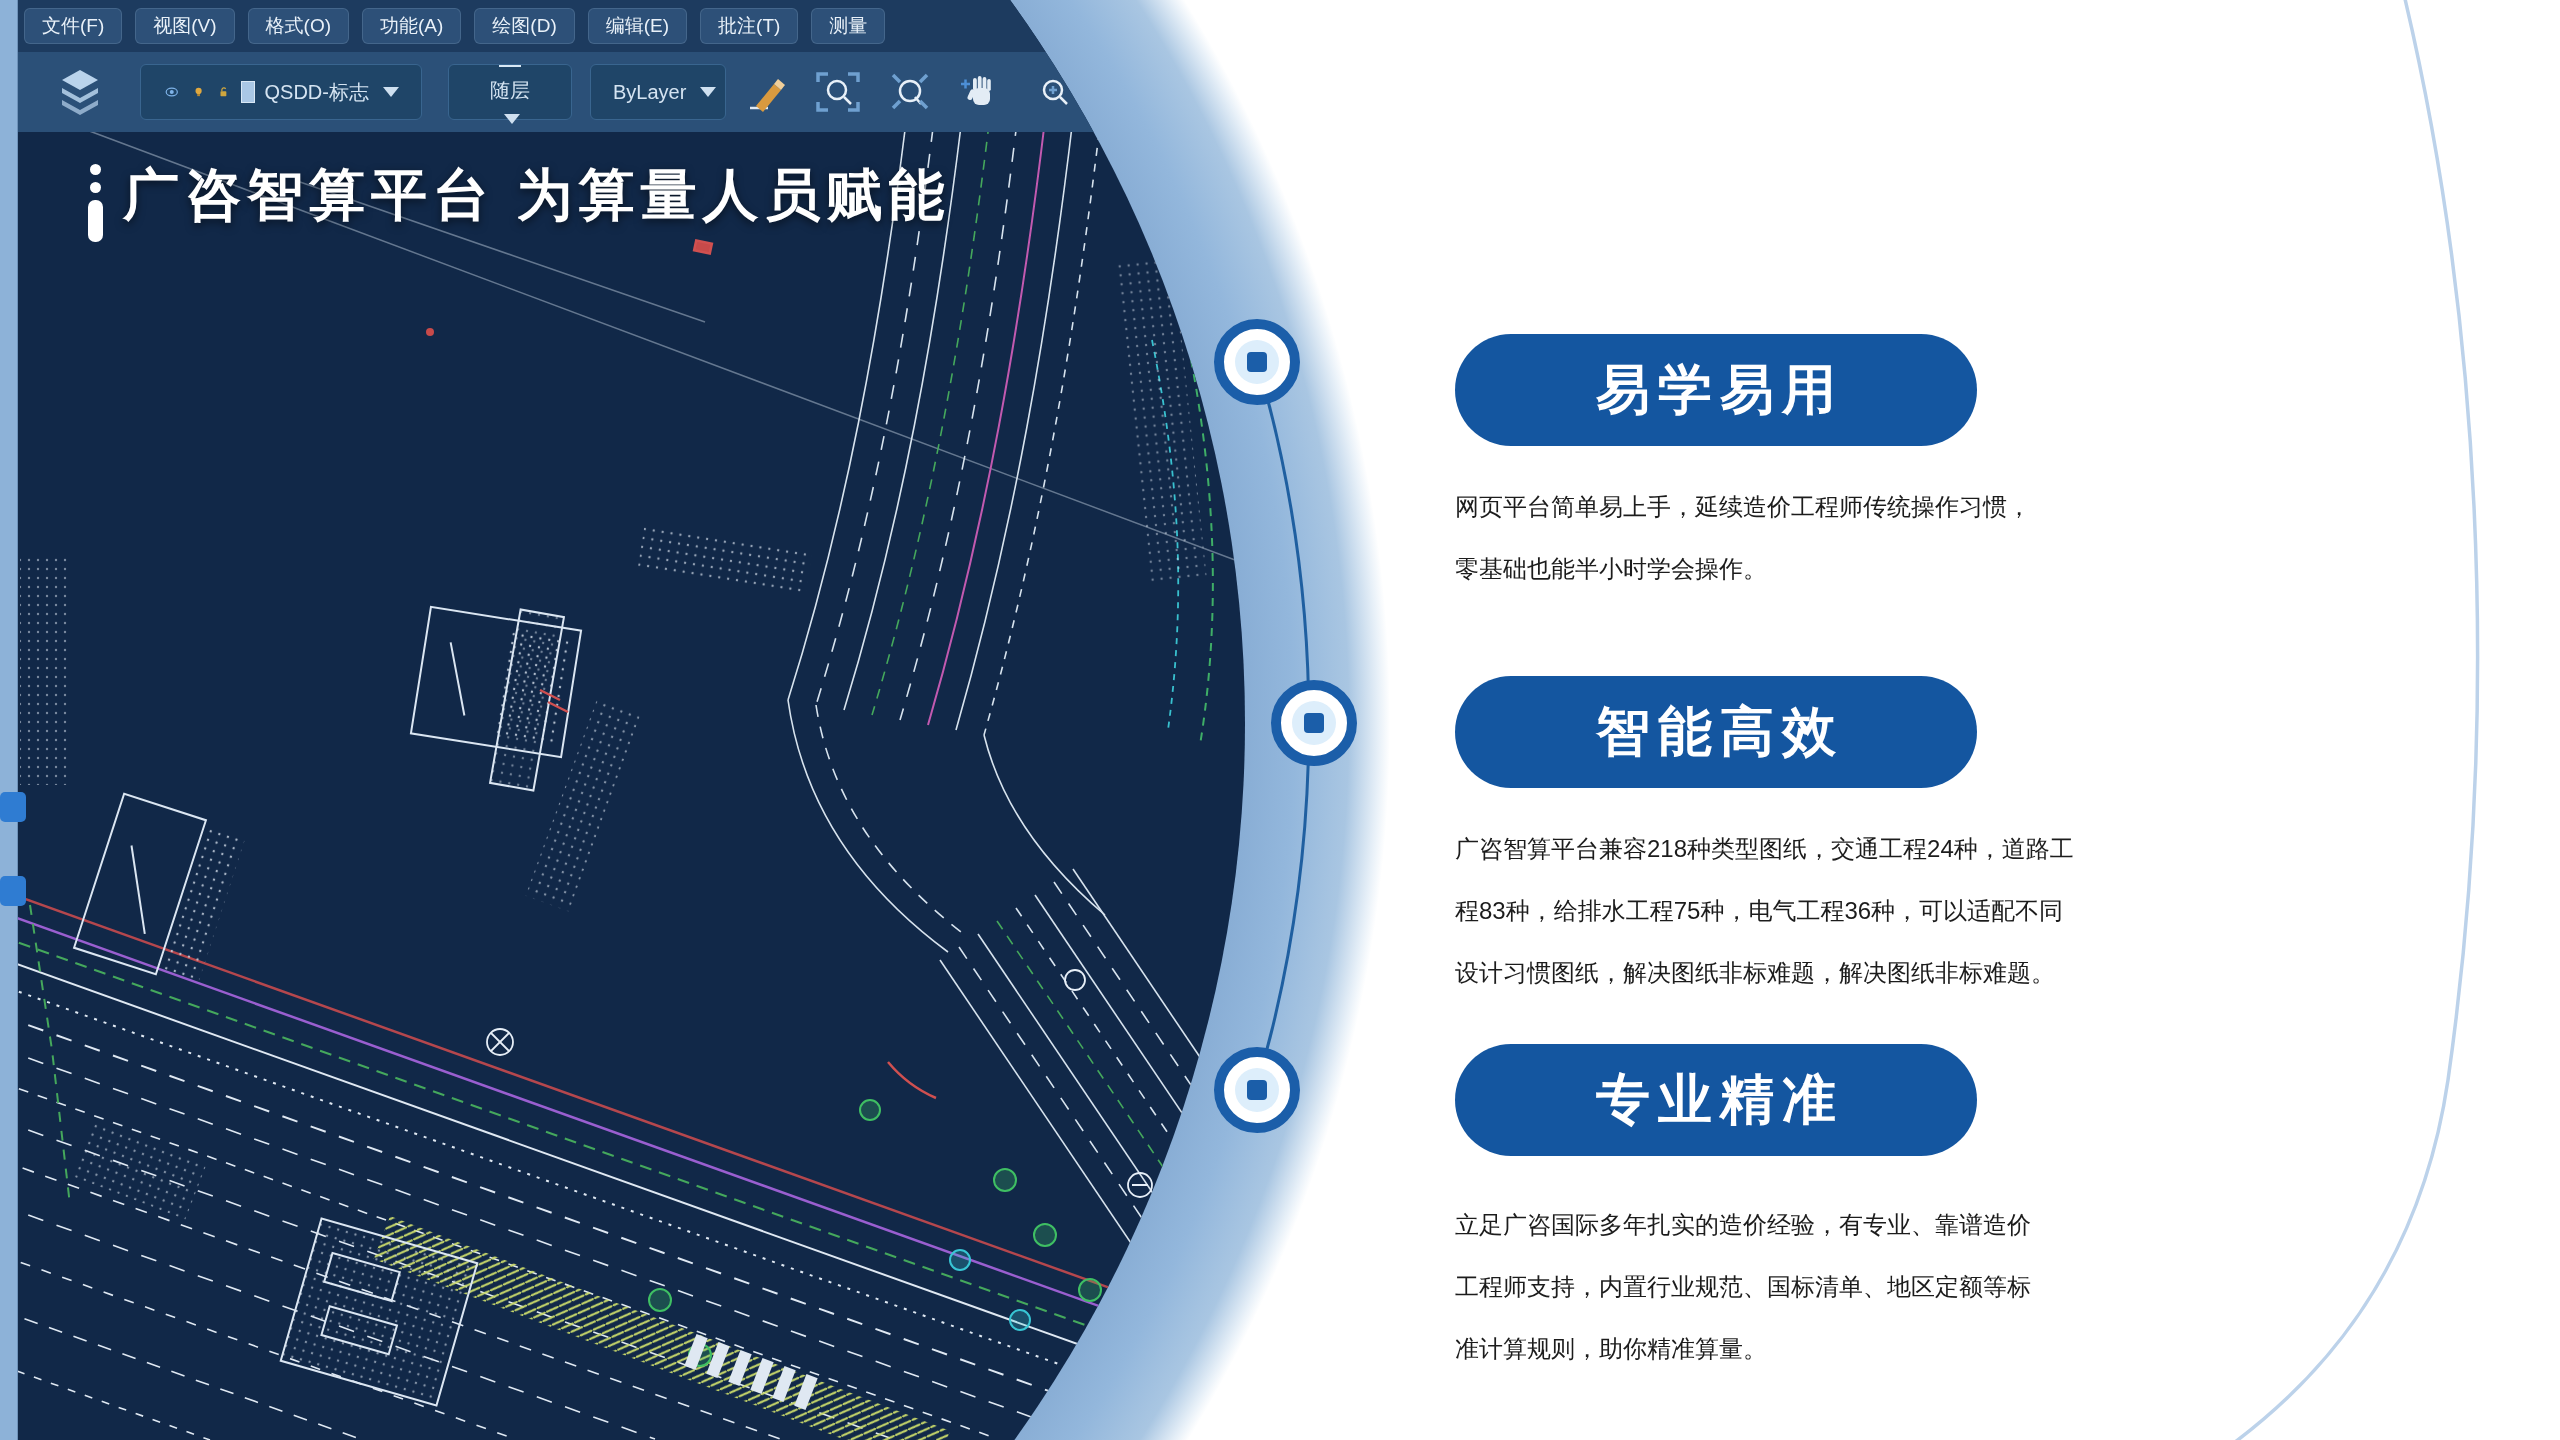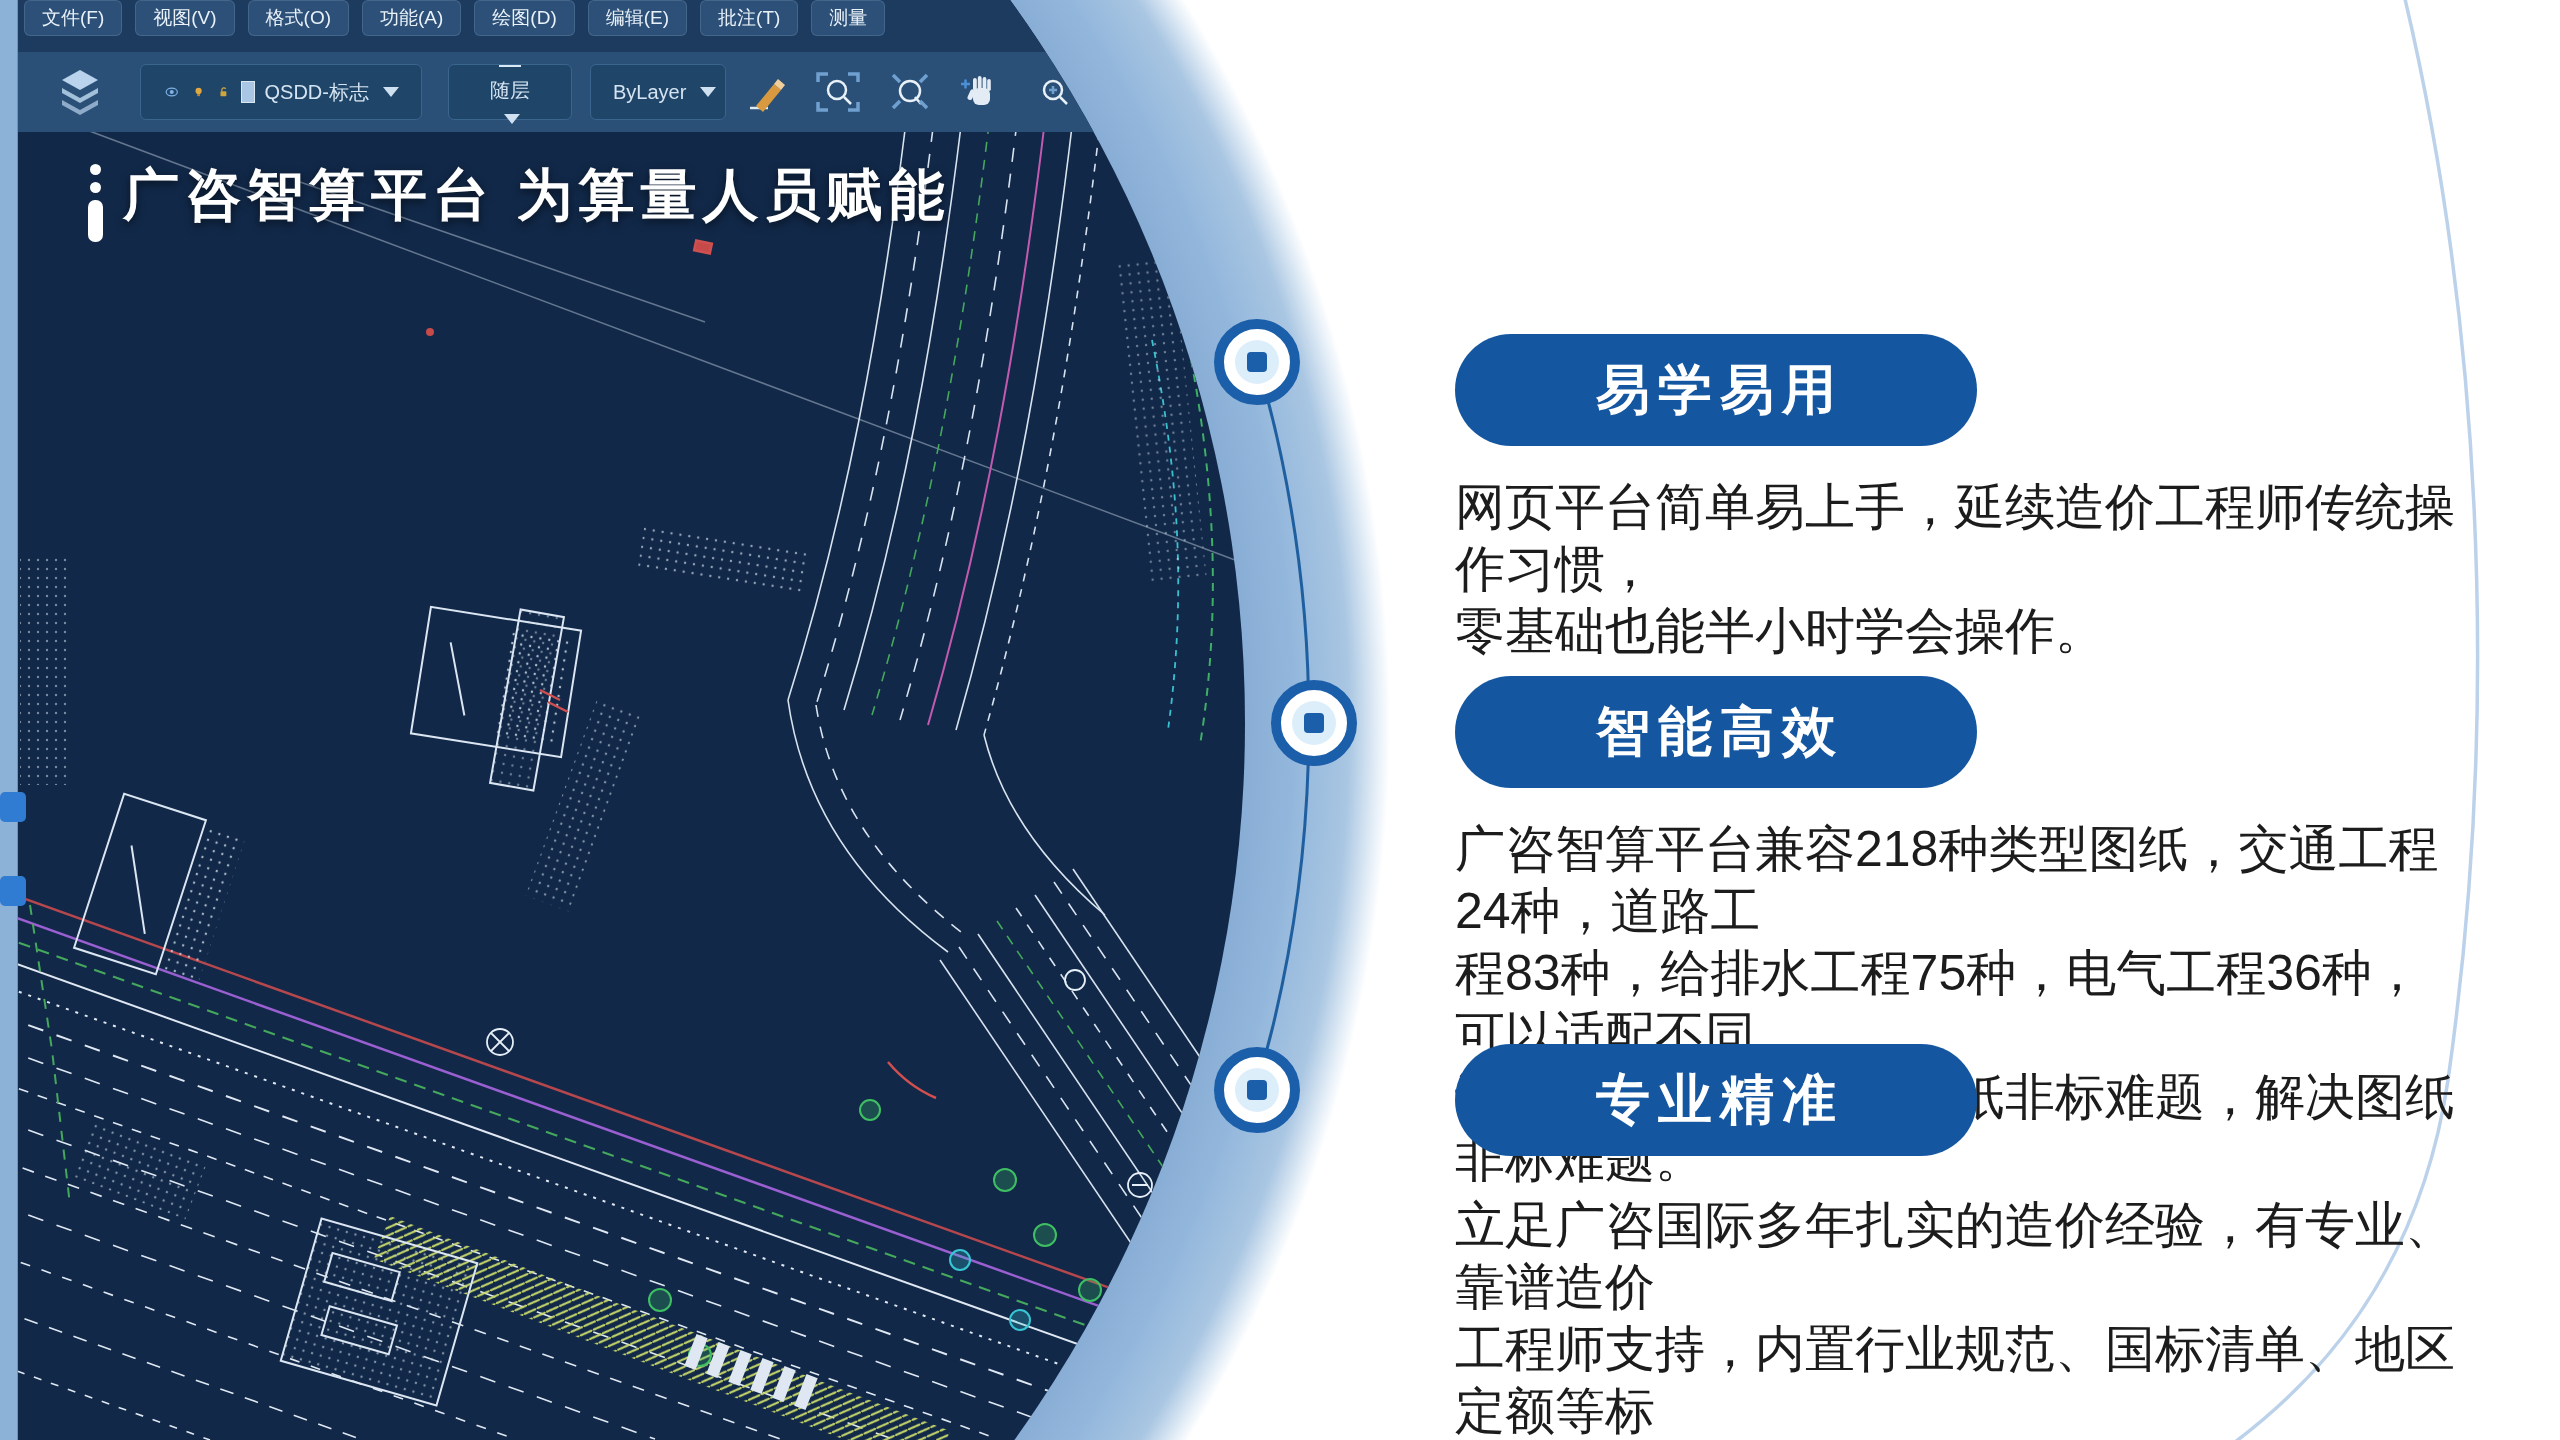--- a/index.html
+++ b/index.html
@@ -20,21 +20,21 @@
   
   .cad-circle {
     position:absolute; left:-1215px; top:-507px; width:2460px; height:2460px; border-radius:50%;
     overflow:hidden; background:#112848;
   }
   .cad-inner { position:absolute; left:1215px; top:507px; width:1456px; height:1440px; }
   .cad-svg { position:absolute; left:0; top:0; }
 
   
   .menubar { position:absolute; left:0; top:0; width:1456px; height:52px; background:#1d3b5f;
-             display:flex; padding-left:24px; gap:13px; }
+             display:flex; align-items:center; padding-left:24px; gap:13px; }
   .menu-btn { height:36px; line-height:34px; padding:0 17px; border-radius:6px; background:#2d5078;
               border:1px solid rgba(180,205,230,.18); color:#e9f1f9; font-size:19px; white-space:nowrap; }
 
   
   .toolbar { position:absolute; left:0; top:52px; width:1456px; height:80px; background:#2b5078; }
   .tb-item { position:absolute; top:12px; height:56px; display:flex; align-items:center; }
   .tb-panel { background:#1f4568; border:1px solid #39658f; border-radius:6px; padding:0 22px; gap:10px;
               color:#d5e4f2; font-size:20px; }
   .swatch { width:22px; height:22px; background:#a9c7e5; border:1px solid #d9e8f5; }
   .caret { width:0; height:0; border-left:8px solid transparent; border-right:8px solid transparent;
@@ -61,21 +61,21 @@
             border:10px solid #1b5ea9; transform:translate(-50%,-50%);
             display:flex; align-items:center; justify-content:center; }
   .bullet .halo { width:44px; height:44px; border-radius:50%; background:#ddeefb;
                   display:flex; align-items:center; justify-content:center; }
   .bullet .sq { width:20px; height:20px; border-radius:4px; background:#1b5ea9; }
 
   
   .pill { position:absolute; left:1455px; width:522px; height:112px; border-radius:56px; background:#1456a0;
           display:flex; align-items:center; justify-content:center;
           color:#ffffff; font-size:54px; font-weight:bold; letter-spacing:8px; text-indent:8px; }
-  .para { position:absolute; left:1455px; width:1000px; color:#1c1c1c; font-size:50px; line-height:62px;
+  .para { position:absolute; left:1455px; width:1000px; color:#1c1c1c; font-size:24px; line-height:62px;
           white-space:pre-line; }
 </style>
 </head>
 <body>
 
 <div class="stage">
 
   <svg class="deco-arc" viewBox="0 0 2560 1440">
     <path d="M 2398 -30 C 2480 300 2502 700 2448 1080 C 2420 1270 2320 1385 2210 1460" fill="none" stroke="#bcd2ea" stroke-width="3.5" stroke-linecap="round"></path>
   </svg>

